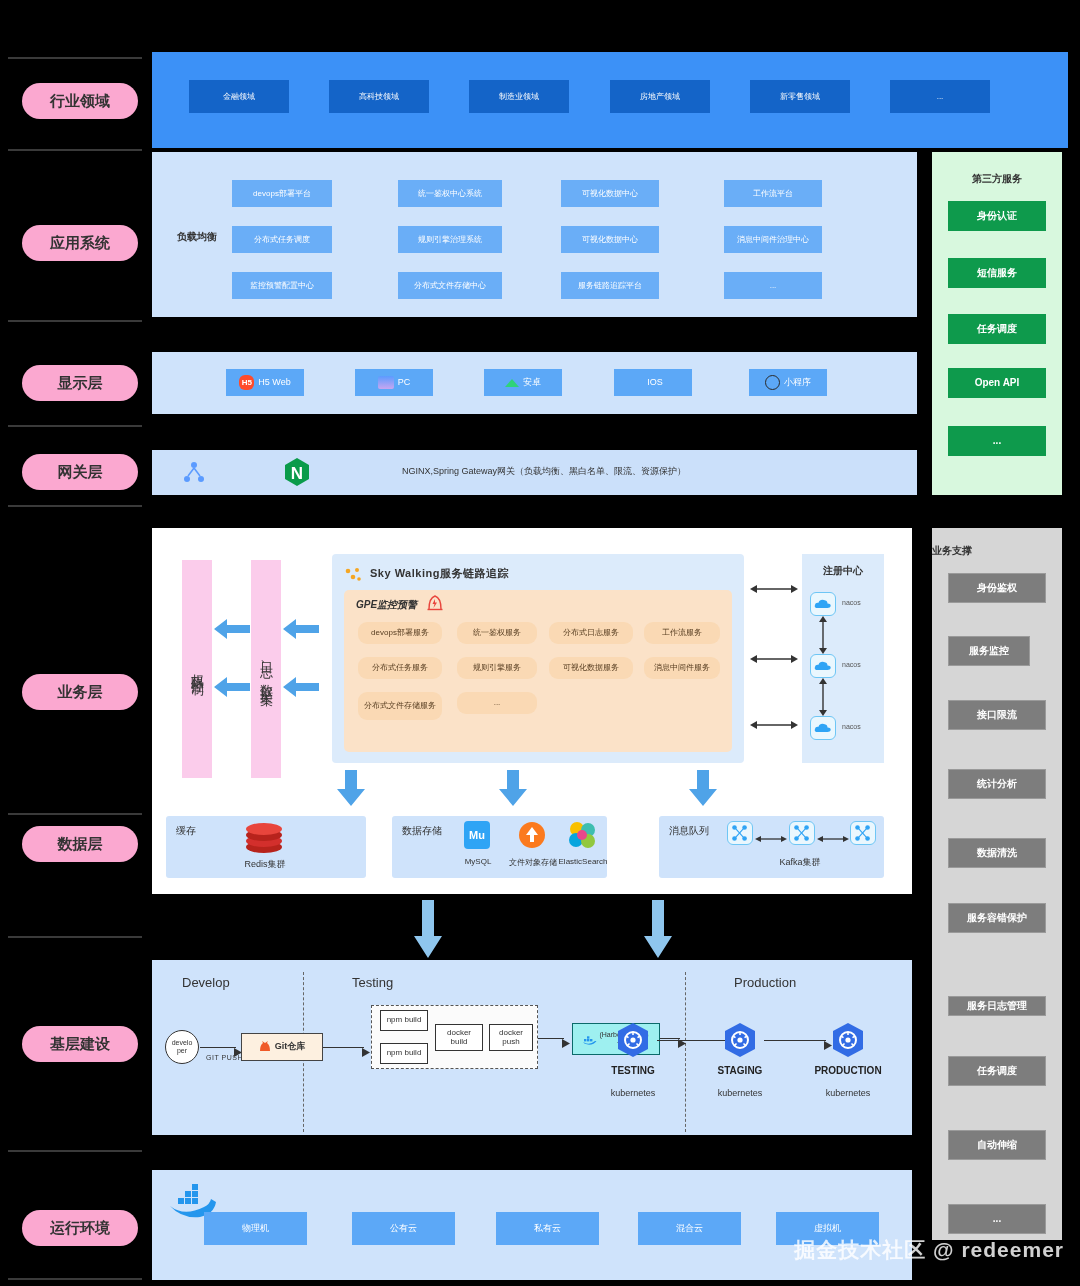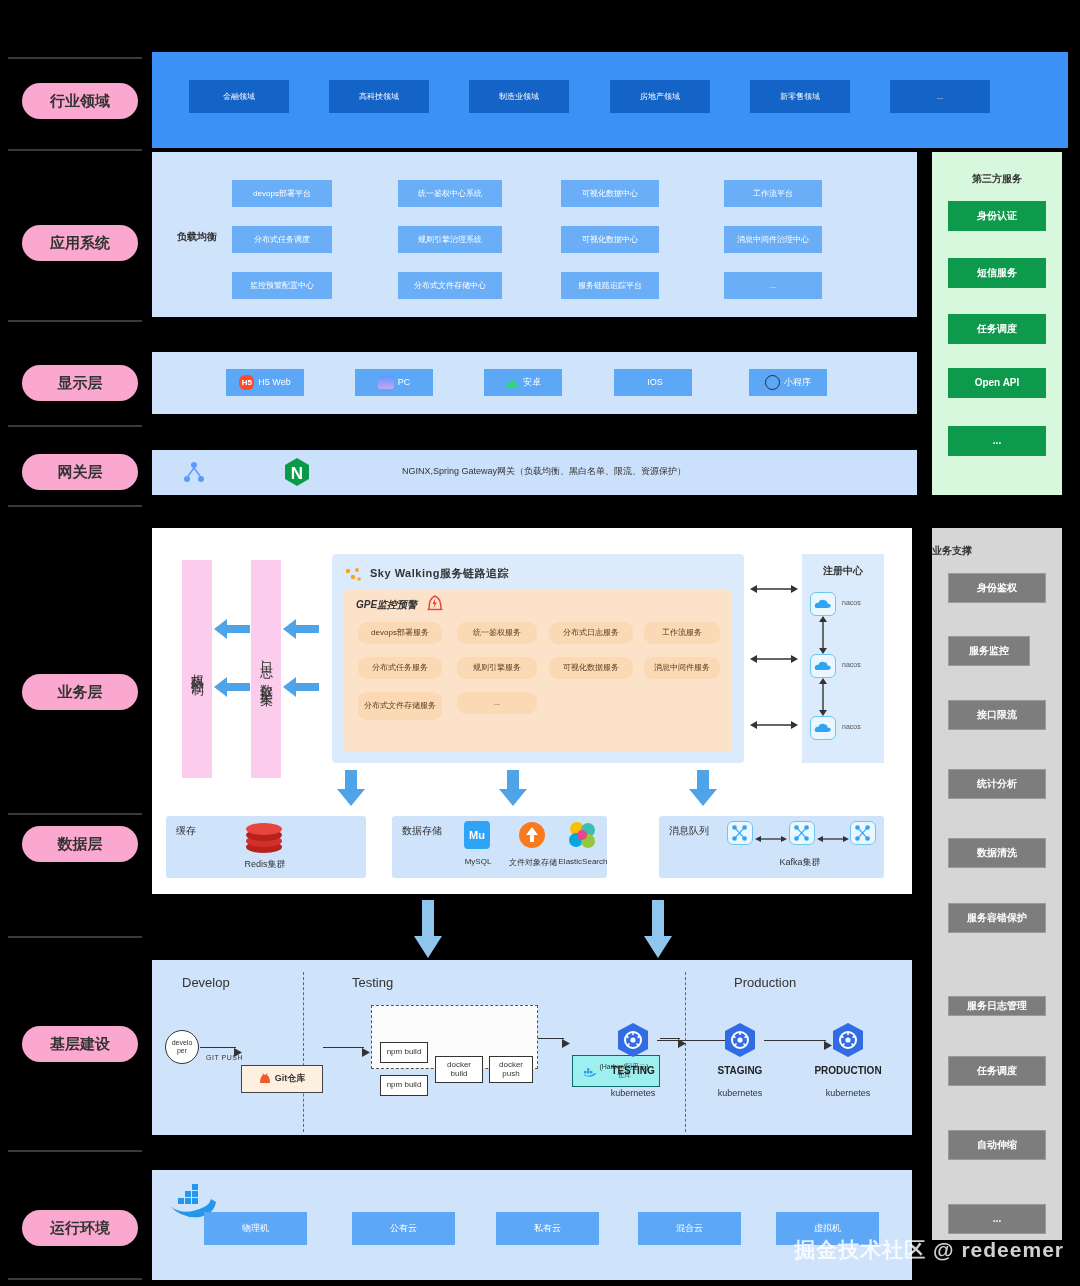--- a/index.html
+++ b/index.html
@@ -87,21 +87,21 @@
   
   .data-box { position: absolute; background: #CFE3FB; border-radius: 3px; }
   .data-title { position: absolute; font-size: 10px; color: #333; }
   .data-sub { position: absolute; font-size: 9px; color: #333; text-align: center; }
 
   
   .cicd-stage { position: absolute; font-size: 13px; color: #333; }
   .dash-v { position: absolute; width: 0; border-left: 1px dashed #666; }
   .box-out { position: absolute; border: 1px solid #333; background: #fff;
              display:flex;align-items:center;justify-content:center;
-             font-size: 8px; color:#333; text-align:center; line-height:1.1;margin-top:32px;}
+             font-size: 8px; color:#333; text-align:center; line-height:1.1;}
   .k8s-label { position: absolute; font-size: 10px; font-weight: bold; color: #222; text-align: center;}
   .k8s-sub { position: absolute; font-size: 9px; color: #333; text-align: center; }
 
   .hline { position: absolute; height: 1px; background: #333; }
   .watermark {
     position: absolute; right: 16px; bottom: 22px;
     font-size: 21px; color: rgba(255,255,255,.82); font-weight: bold;
     letter-spacing: 1px; pointer-events: none;
   }
   .cap { position:absolute; font-size:9px; color:#333; }

